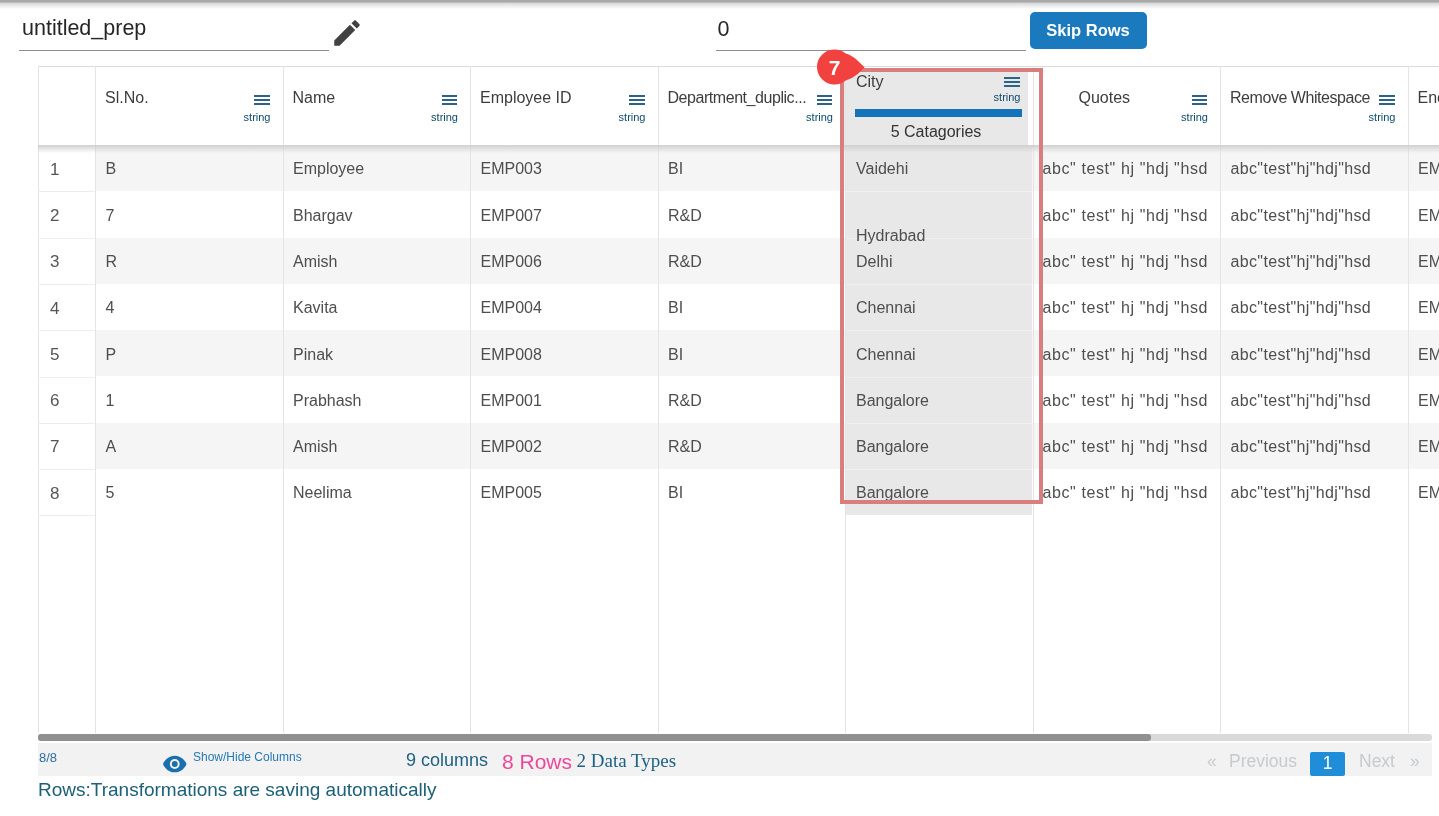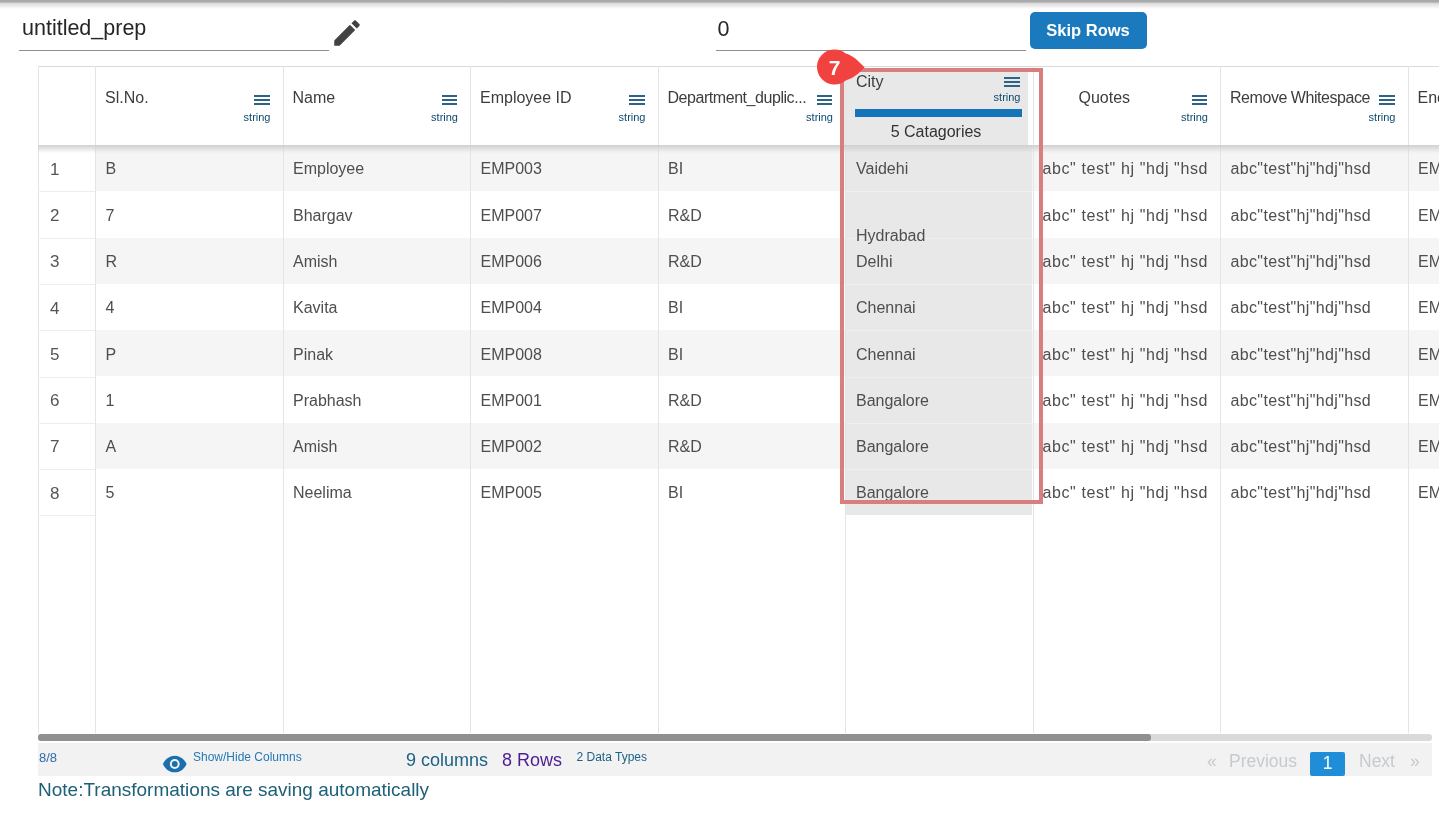--- a/index.html
+++ b/index.html
@@ -193,19 +193,19 @@
 <div class="abs" style="left:38px;top:734px;width:1113px;height:6.5px;background:#909090;border-radius:3px;"></div>
 <div class="abs" style="left:38px;top:743px;width:1394px;height:33px;background:#f2f2f2;"></div>
 <div class="abs" style="left:39px;top:750px;font-size:13px;color:#2e6da4;">8/8</div>
 <svg class="abs" style="left:163px;top:754.5px;" width="23.5" height="18" viewBox="0 0 24 18">
     <path d="M12 0.5C7.2 0.5 2.9 3.4 0.4 8.1L0 9l0.4 0.9C2.9 14.6 7.2 17.5 12 17.5s9.1-2.9 11.6-7.6L24 9l-0.4-0.9C21.1 3.4 16.8 0.5 12 0.5z" fill="#1a6fae"></path>
     <circle cx="12" cy="9" r="5" fill="#f2f2f2"></circle>
     <circle cx="12" cy="9" r="3" fill="#1a6fae"></circle>
   </svg>
 <div class="abs" style="left:193px;top:750px;font-size:12px;color:#2579b5;">Show/Hide Columns</div>
 <div class="abs" style="left:406px;top:750px;font-size:18px;color:#1d6284;">9 columns</div>
-<div class="abs" style="left:502px;top:750px;font-size:18px;color:#4c1d95;">8 Rows</div>
-<div class="abs" style="left:576.5px;top:750px;font-size:12px;color:#1d6284;">2 Data Types</div>
+<div class="abs" style="left:502px;top:750px;font-size:21px;color:#ec4899;">8 Rows</div>
+<div class="abs" style="left:576.5px;top:750px;font-size:19px;color:#1d6284;font-family:Liberation Serif, serif;">2 Data Types</div>
 <div class="abs" style="left:1207px;top:750.5px;font-size:17.5px;color:#c6cbd0;">«</div>
 <div class="abs" style="left:1229px;top:750.5px;font-size:17.5px;color:#c6cbd0;">Previous</div>
 <div class="abs" style="left:1310px;top:752px;width:35px;height:23.5px;background:#1f8dd8;border-radius:2px;color:#fff;font-size:17.5px;text-align:center;line-height:23.5px;">1</div>
 <div class="abs" style="left:1359px;top:750.5px;font-size:17.5px;color:#c6cbd0;">Next</div>
 <div class="abs" style="left:1410px;top:750.5px;font-size:17.5px;color:#c6cbd0;">»</div>
-<div class="abs" style="left:38px;top:779px;font-size:19px;color:#1d6077;">Note:Transformations are saving automatically</div>
+<div class="abs" style="left:38px;top:779px;font-size:19px;color:#1d6077;">Rows:Transformations are saving automatically</div>
 </body></html>

